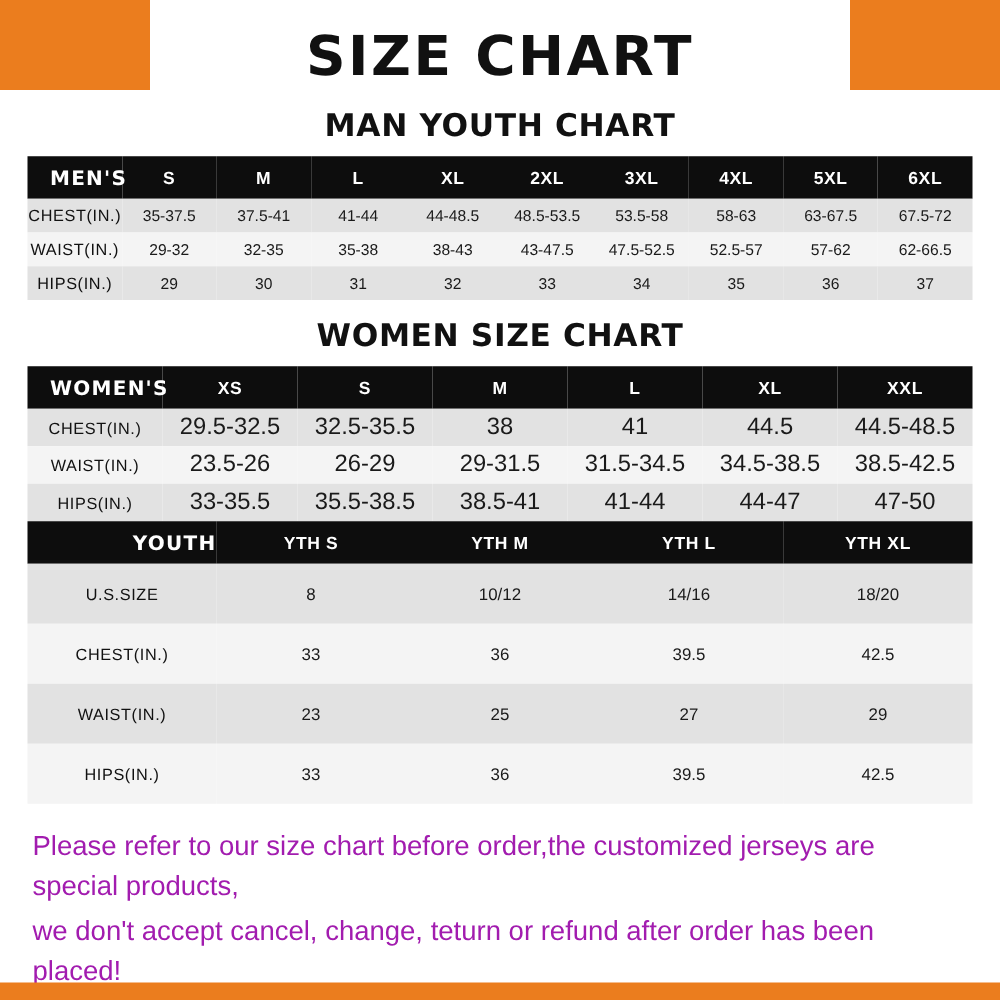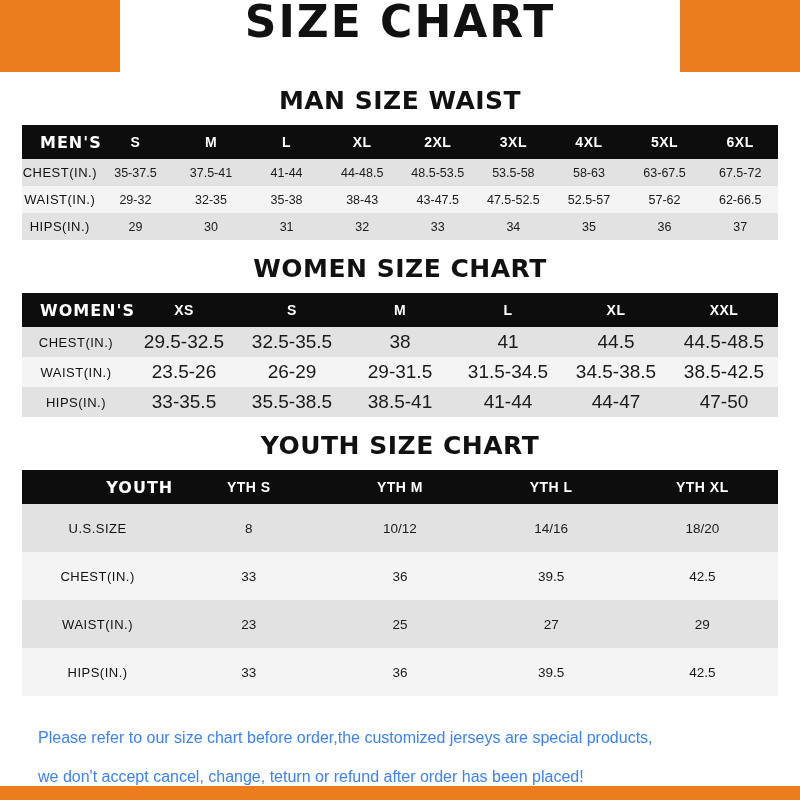--- a/index.html
+++ b/index.html
@@ -27,21 +27,21 @@
     background: #eb7d1e;
     display: flex;
     align-items: center;
     justify-content: center;
   }
   .banner-inner {
     background: #ffffff;
     height: 72px;
     width: 560px;
     display: flex;
-    align-items: flex-start;
+    align-items: flex-end;
     justify-content: center;
   }
   .banner-title {
     font-family: "DejaVu Sans", sans-serif;
     font-weight: bold;
     font-size: 44px;
     letter-spacing: 2px;
     color: #111111;
     line-height: 1;
     padding-bottom: 4px;
@@ -123,23 +123,23 @@
   }
   .women tbody td.rowlabel {
     font-size: 13.5px;
   }
   .men tbody td { height: 27px; }
   
   .footer {
     padding: 14px 22px 0 22px;
   }
   .footer p {
-    margin: 16px;
-    color: #3b82f6;
-    font-size: 16px;
+    margin: 4px;
+    color: #a21caf;
+    font-size: 22px;
     line-height: 1.45;
     font-family: "Liberation Sans", sans-serif;
   }
   .bottom-bar {
     position: absolute;
     left: 0;
     bottom: 0;
     width: 100%;
     height: 14px;
     background: #eb7d1e;
@@ -150,21 +150,21 @@
 
 <div class="page">
 
   <div class="banner">
     <div class="banner-inner">
       <div class="banner-title">SIZE CHART</div>
     </div>
   </div>
 
   <div class="section">
-    <div class="section-title">MAN SIZE WAIST</div>
+    <div class="section-title">MAN YOUTH CHART</div>
     <table class="chart men">
       <thead>
         <tr>
           <th class="rowhead">MEN'S</th>
           <th>S</th>
           <th>M</th>
           <th>L</th>
           <th>XL</th>
           <th>2XL</th>
           <th>3XL</th>
@@ -254,21 +254,20 @@
           <td>38.5-41</td>
           <td>41-44</td>
           <td>44-47</td>
           <td>47-50</td>
         </tr>
       </tbody>
     </table>
   </div>
 
   <div class="section">
-    <div class="section-title">YOUTH SIZE CHART</div>
     <table class="chart youth">
       <thead>
         <tr>
           <th class="rowhead">YOUTH</th>
           <th>YTH S</th>
           <th>YTH M</th>
           <th>YTH L</th>
           <th>YTH XL</th>
         </tr>
       </thead>

